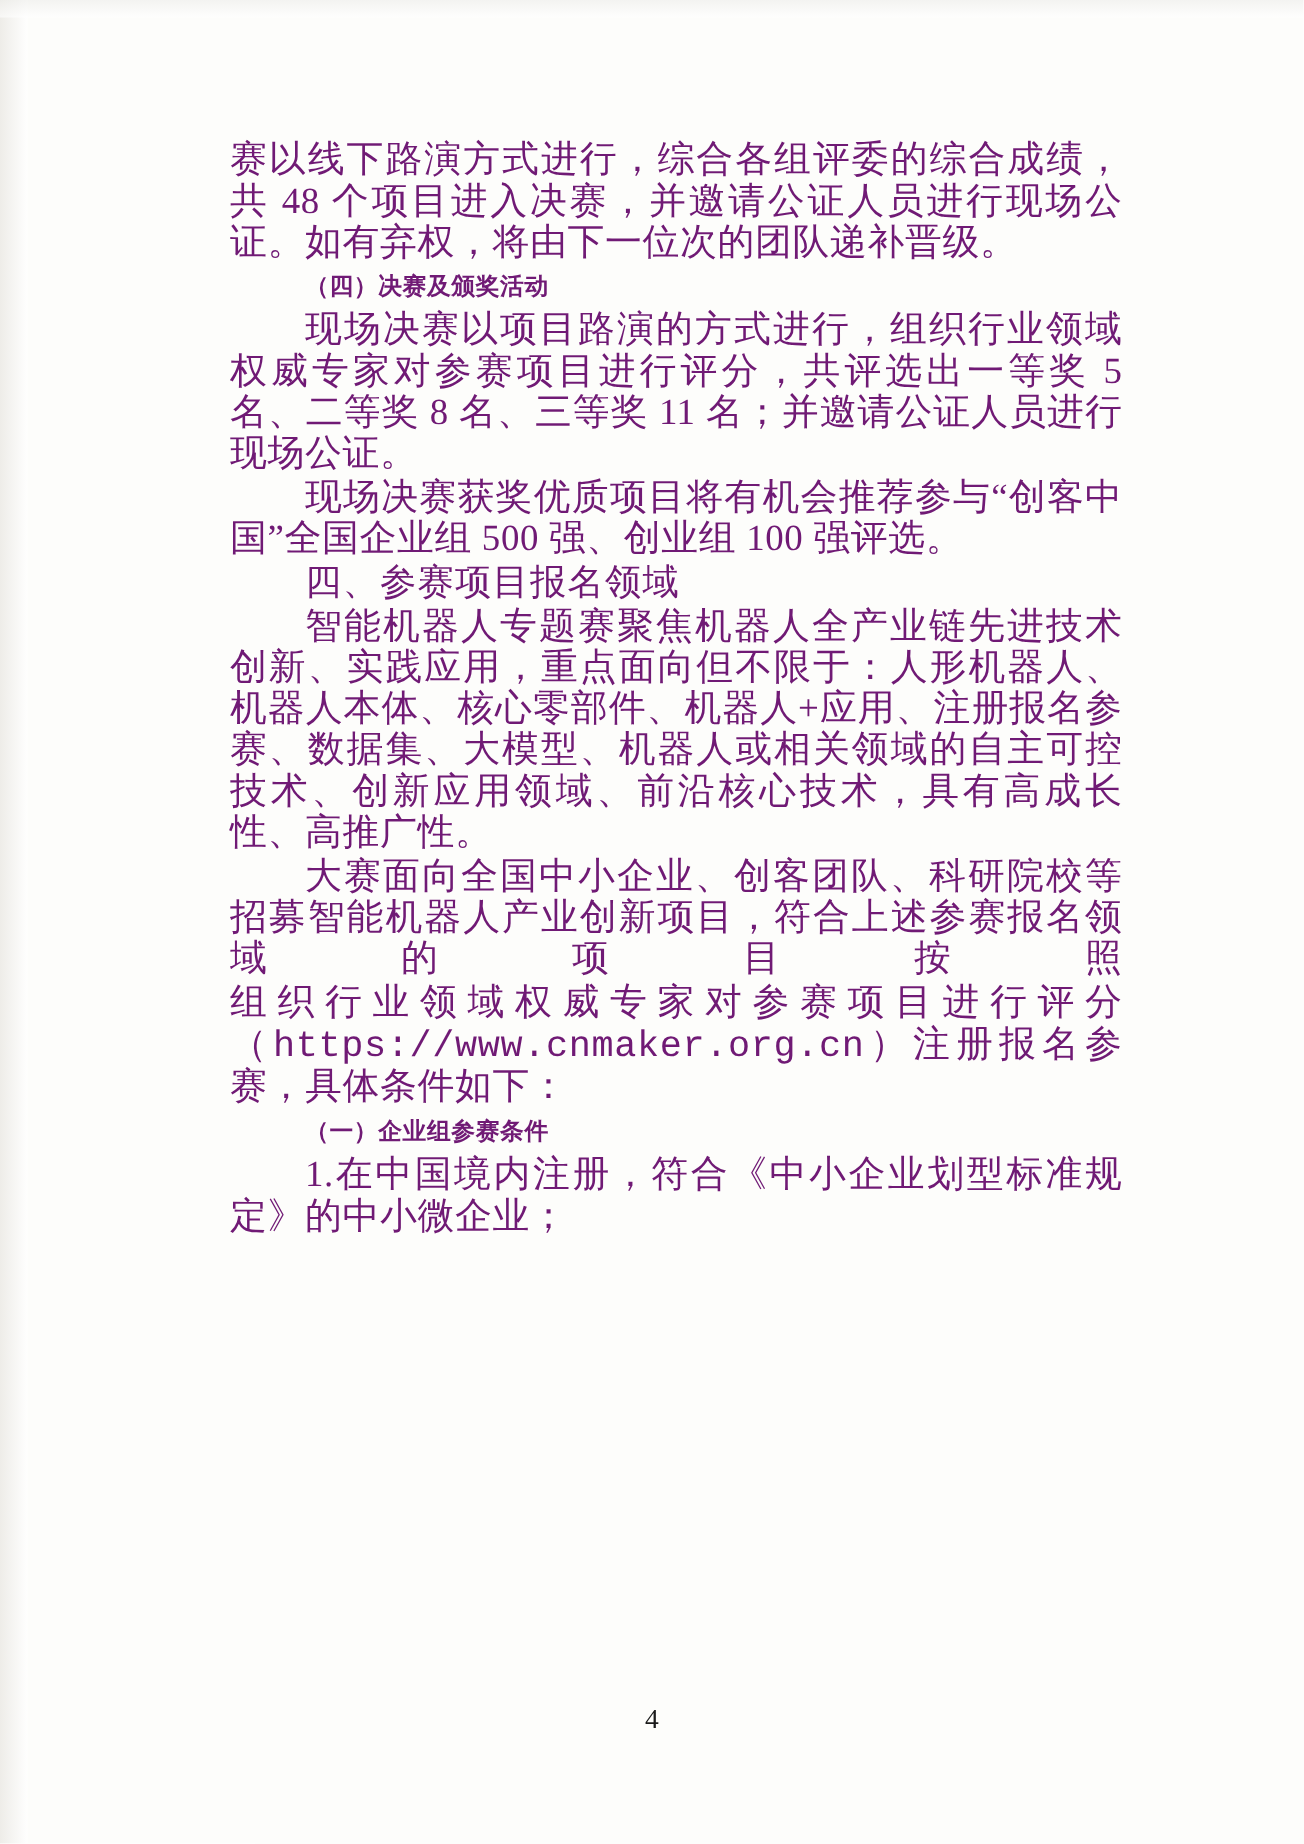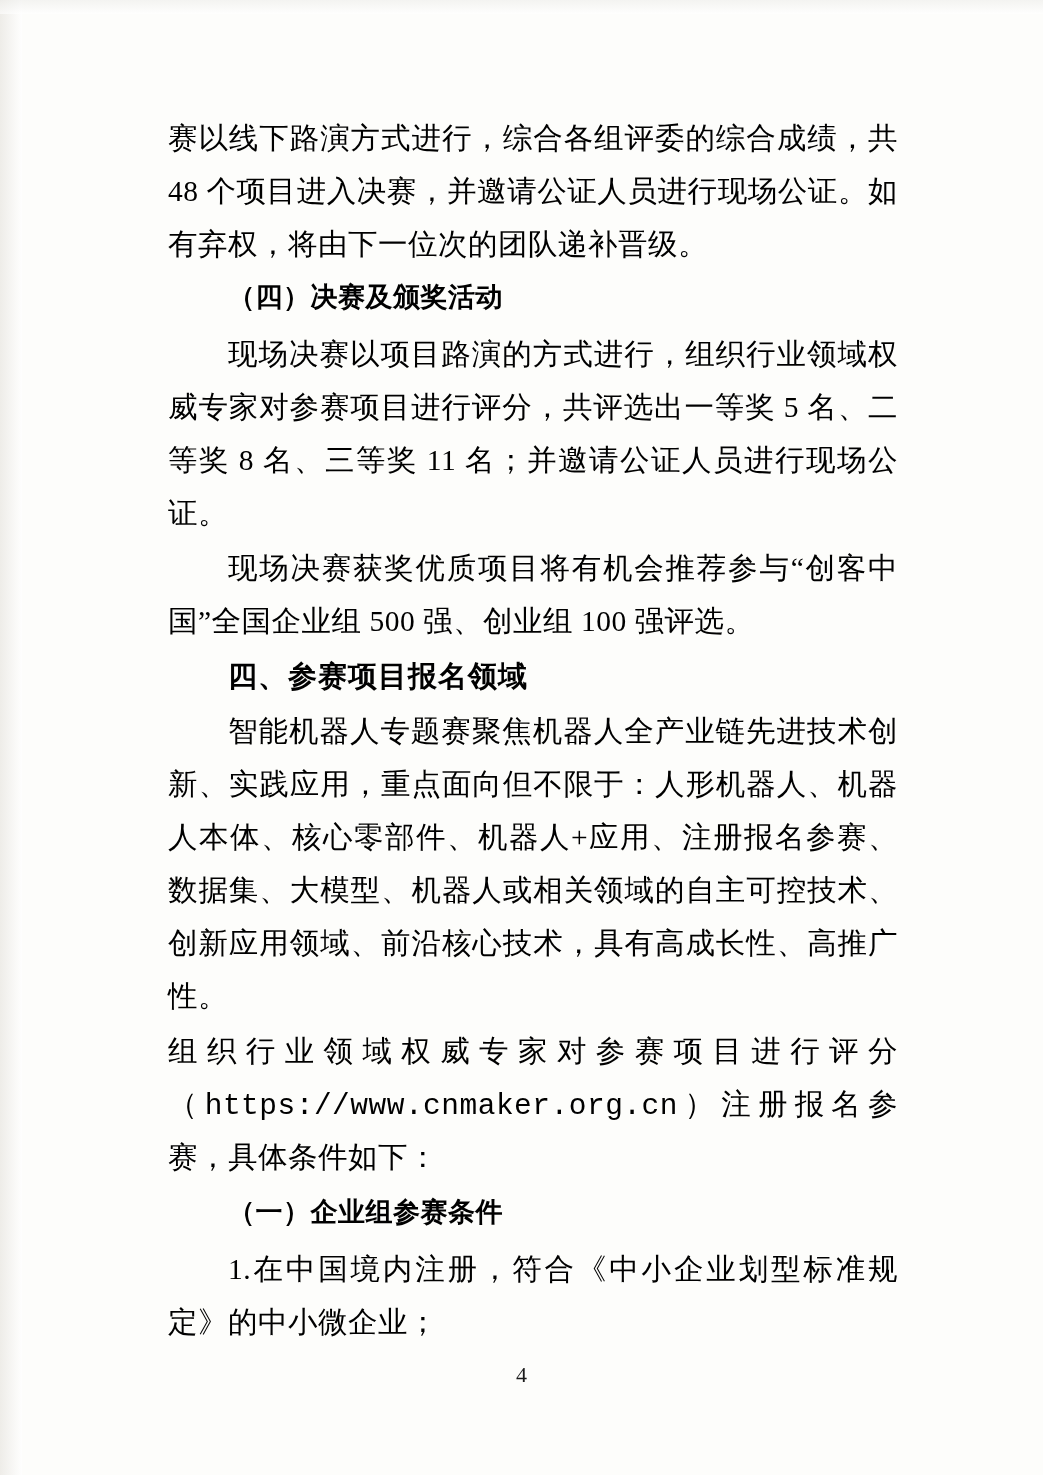--- a/index.html
+++ b/index.html
@@ -35,44 +35,44 @@
     background: linear-gradient(to bottom, #ededea, #ffffff);
     opacity: .6;
   }
   .content {
     position: absolute;
     left: 168px;
     top: 112px;
     width: 730px;
   }
   p {
-    margin: 0 0 2px 0;
+    margin: 0 0 2px 16px;
     font-size: 29.5px;
-    line-height: 53px;
+    line-height: 33px;
     letter-spacing: 0.5px;
     text-align: justify;
     text-justify: inter-character;
-    color: #000000;
+    color: #701a75;
   }
   p.indent {
     text-indent: 60px;
   }
   p.heading {
     text-indent: 60px;
-    font-weight: bold;
+    font-weight: normal;
     font-family: "Liberation Sans", "DejaVu Sans", sans-serif;
     letter-spacing: 1px;
     font-size: 29px;
   }
   p.sub-heading {
     text-indent: 60px;
     font-weight: bold;
-    font-family: Liberation Mono, monospace;
+    font-family: Liberation Serif, serif;
     letter-spacing: 0.5px;
-    font-size: 27px;
+    font-size: 19px;
   }
   p.last-line-justify {
     text-align-last: justify;
   }
   .url {
     font-family: Liberation Mono, monospace;
   }
   .page-number {
     position: absolute;
     left: 0;
@@ -99,20 +99,21 @@
 
     <p class="indent">现场决赛以项目路演的方式进行，组织行业领域权威专家对参赛项目进行评分，共评选出一等奖 5 名、二等奖 8 名、三等奖 11 名；并邀请公证人员进行现场公证。</p>
 
     <p class="indent">现场决赛获奖优质项目将有机会推荐参与“创客中国”全国企业组 500 强、创业组 100 强评选。</p>
 
     <p class="heading">四、参赛项目报名领域</p>
 
     <p class="indent">智能机器人专题赛聚焦机器人全产业链先进技术创新、实践应用，重点面向但不限于：人形机器人、机器人本体、核心零部件、机器人+应用、注册报名参赛、数据集、大模型、机器人或相关领域的自主可控技术、创新应用领域、前沿核心技术，具有高成长性、高推广性。</p>
 
 
+    <p class="indent last-line-justify">大赛面向全国中小企业、创客团队、科研院校等招募智能机器人产业创新项目，符合上述参赛报名领域的项目按照</p>
 
     <p class="last-line-justify">组织行业领域权威专家对参赛项目进行评分</p>
 
     <p class="url">（https://www.cnmaker.org.cn）注册报名参赛，具体条件如下：</p>
 
     <p class="sub-heading">（一）企业组参赛条件</p>
 
     <p class="indent">1.在中国境内注册，符合《中小企业划型标准规定》的中小微企业；</p>
 
   </div>

